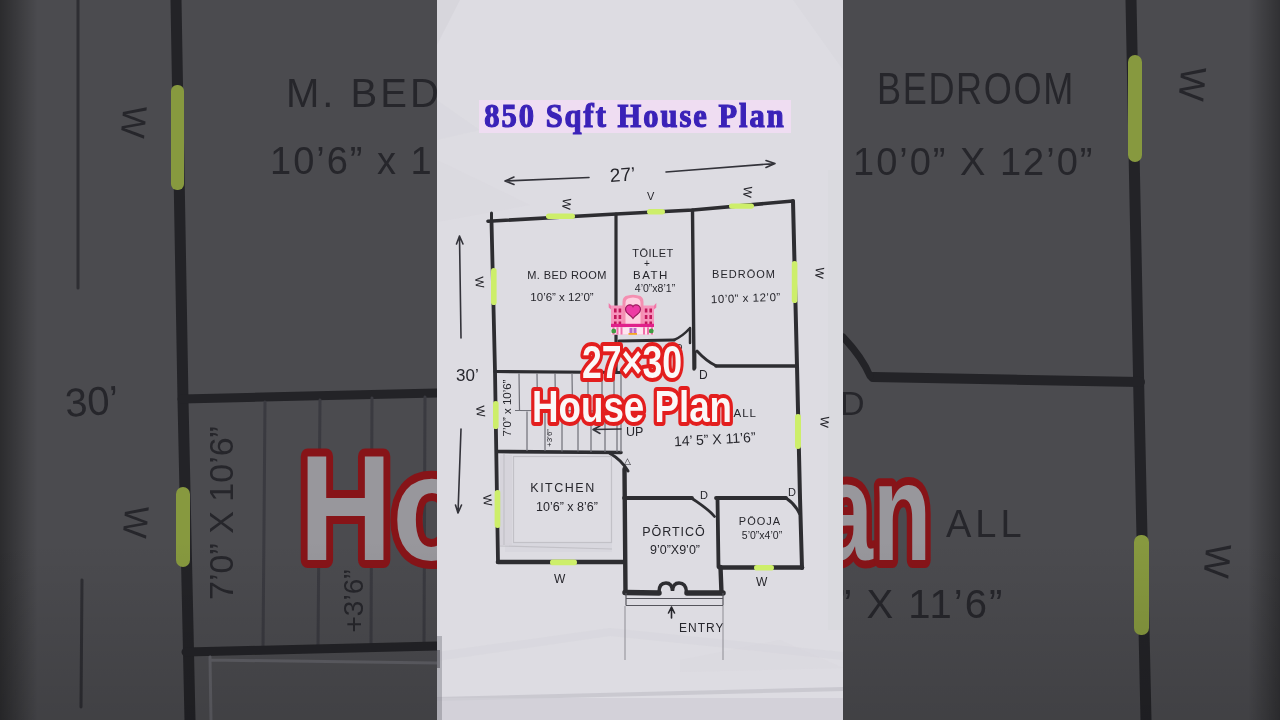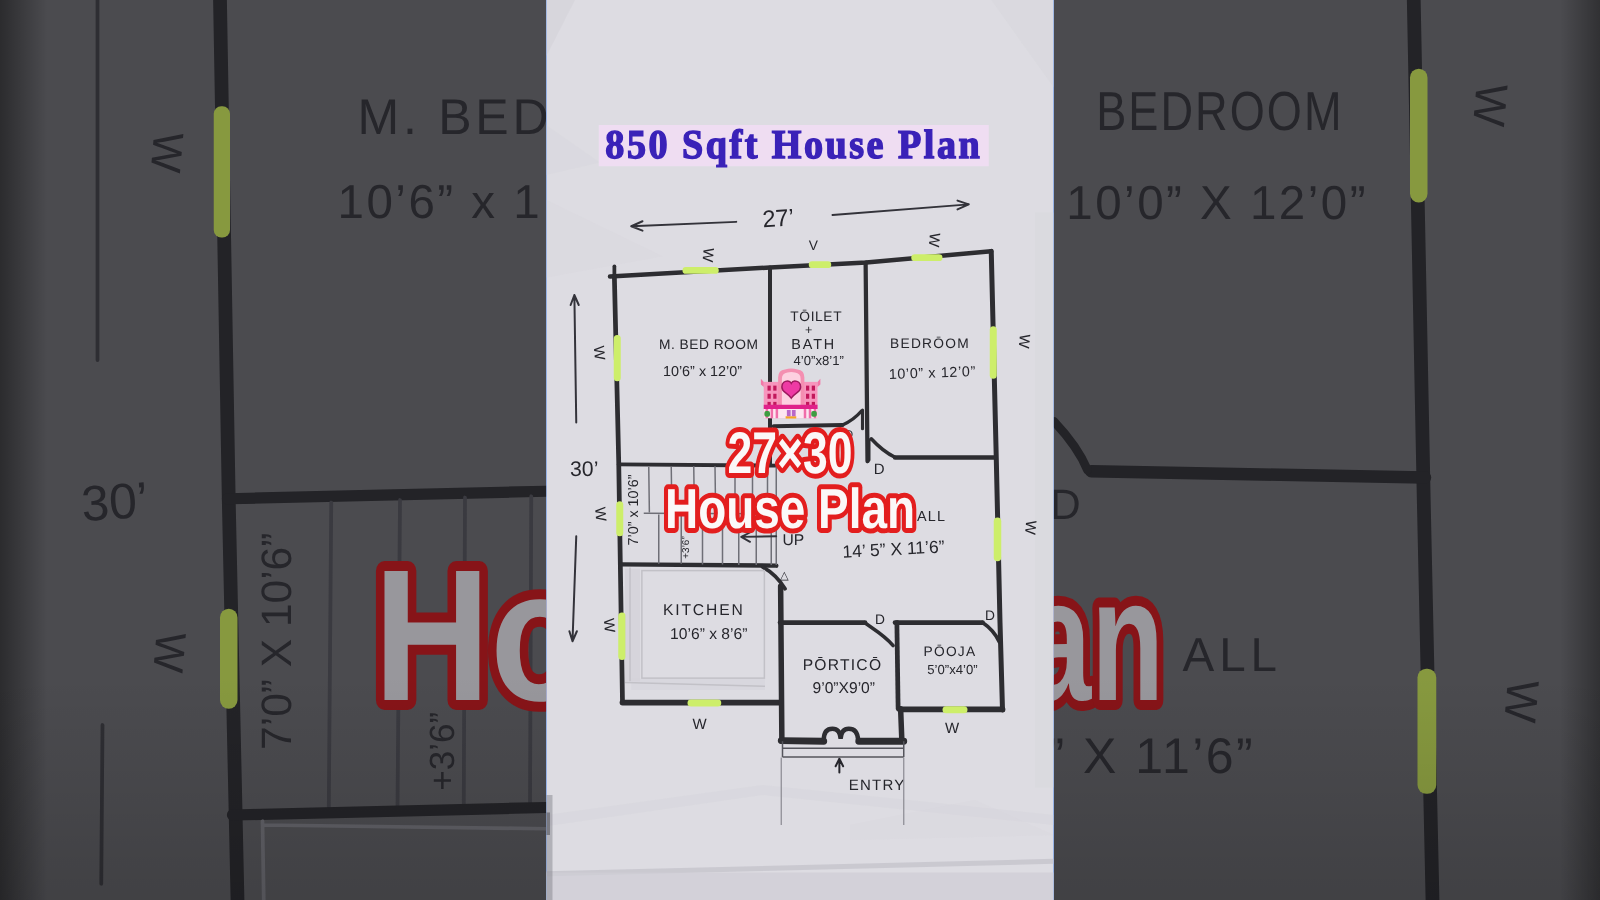--- a/index.html
+++ b/index.html
@@ -1,16 +1,16 @@
 <!DOCTYPE html>
 <html><head>
 <meta charset="utf-8">
 <style>
   html,body{margin:0;padding:0;background:#000;}
-  .stage{position:relative;width:1280px;height:720px;overflow:hidden;background:#3b82f6;font-family:"Liberation Sans",sans-serif;}
+  .stage{position:relative;width:1280px;height:720px;overflow:hidden;background:#84cc16;font-family:"Liberation Sans",sans-serif;}
   .panel{position:absolute;top:0;height:720px;}
   svg text{font-family:"Liberation Sans",sans-serif;}
 </style>
 </head>
 <body>
 <div class="stage">
 
 <svg class="panel" style="left:0;filter:blur(0.6px)" width="437" height="720" viewBox="0 0 437 720">
 
   <rect x="0" y="0" width="437" height="720" fill="#4b4b4f"></rect>

